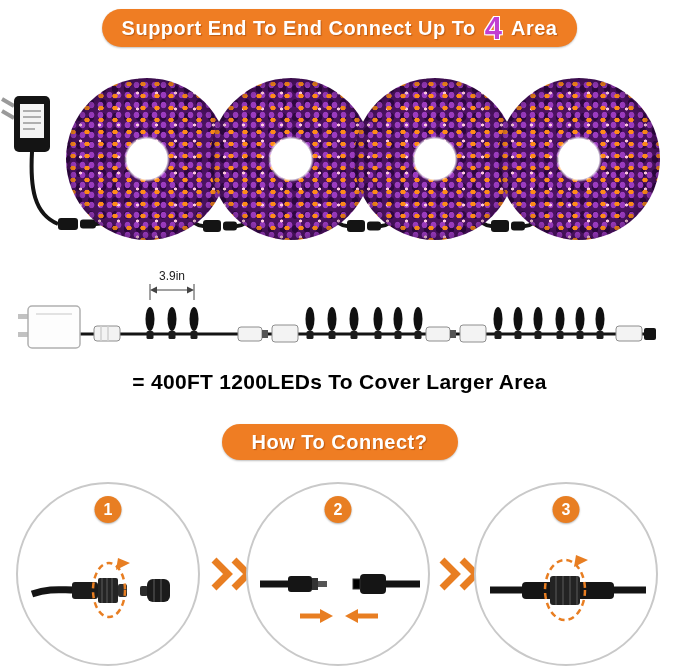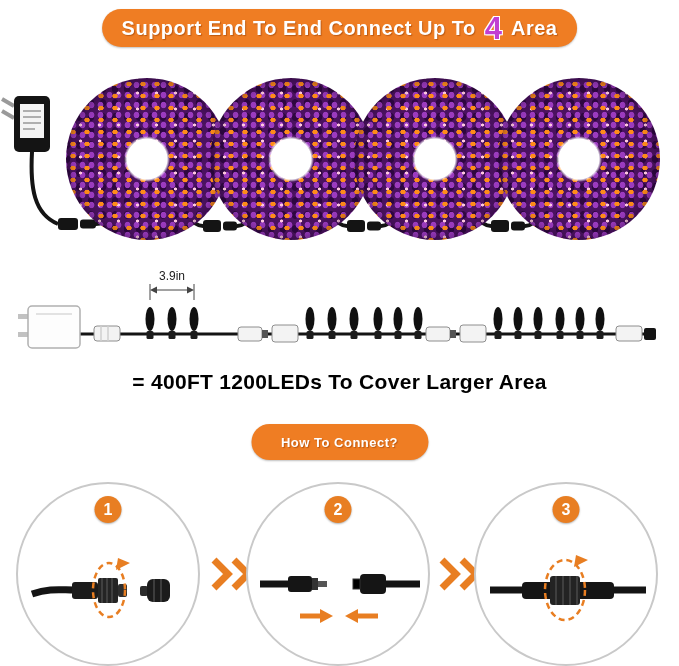--- a/index.html
+++ b/index.html
@@ -32,21 +32,21 @@
           box-shadow:inset 0 0 14px rgba(20,0,30,.55);}
   .wreath-1{left:66px}.wreath-2{left:210px}.wreath-3{left:354px}.wreath-4{left:498px}
 
   
   .string-svg{position:absolute;left:0;top:268px;}
   .coverage-text{position:absolute;left:0;top:370px;width:679px;text-align:center;
                  font-size:21px;font-weight:bold;color:#000;letter-spacing:.3px;}
 
   
   .banner-mid{top:424px;padding:4px 30px;height:28px;}
-  .banner-mid .banner-text{font-size:13px;}
+  .banner-mid .banner-text{font-size:20px;}
 
   .steps{position:absolute;left:0;top:480px;width:679px;height:186px;}
   .step-circle{position:absolute;top:2px;width:184px;height:184px;border-radius:50%;
                border:2px solid #c9c9c9;background:#fff;box-sizing:border-box;}
   .step-1{left:16px}.step-2{left:246px}.step-3{left:474px}
   .step-badge{position:absolute;left:50%;top:12px;transform:translateX(-50%);
               width:27px;height:27px;border-radius:50%;background:#E87E22;color:#fff;
               font-weight:bold;font-size:16px;display:flex;align-items:center;
               justify-content:center;box-shadow:0 1px 2px rgba(0,0,0,.3);}
   .step-art{position:absolute;left:12px;top:48px;}

